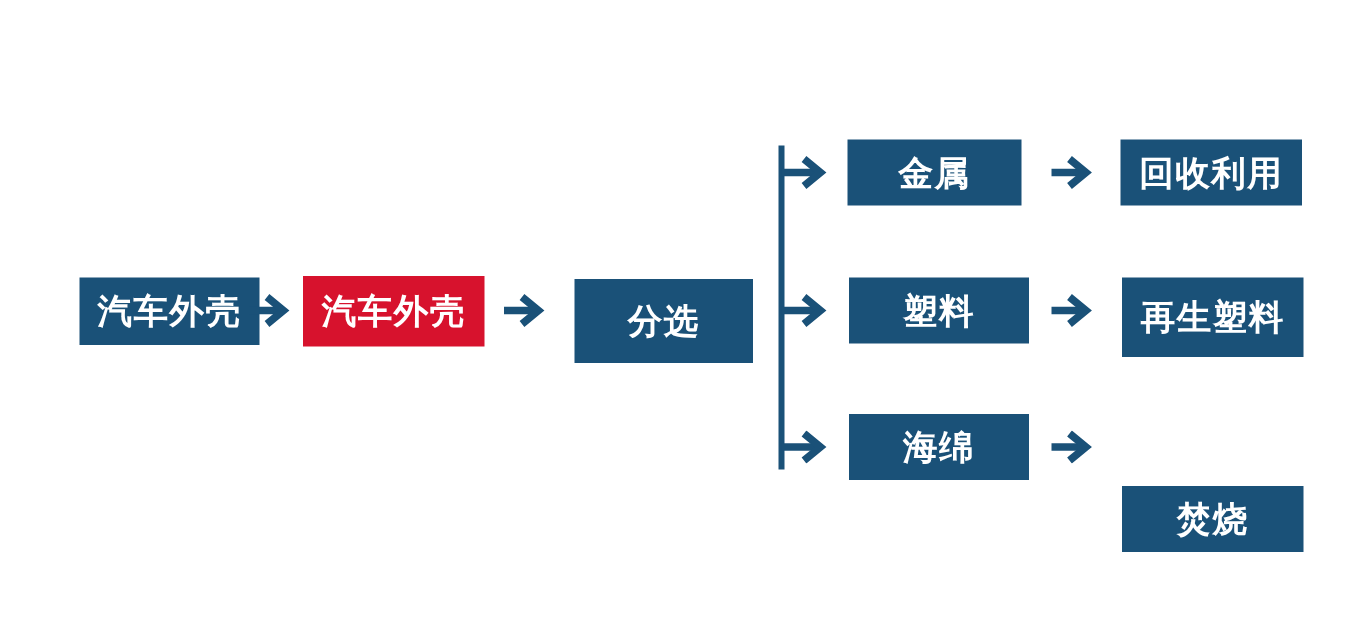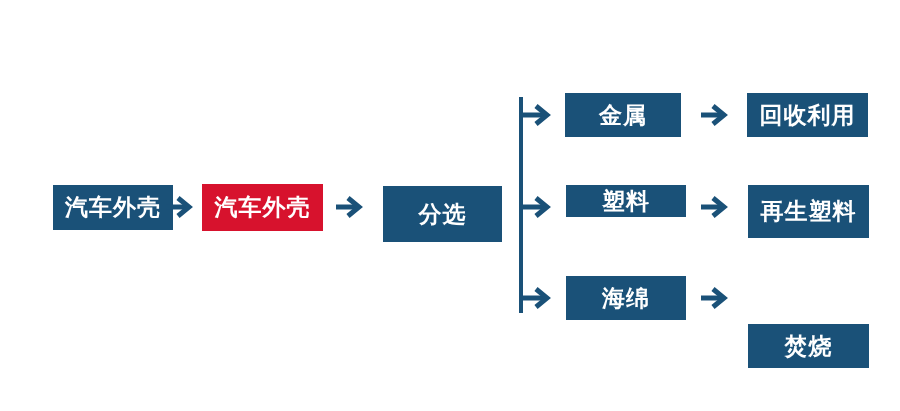--- a/index.html
+++ b/index.html
@@ -76,21 +76,21 @@
 
   <div class="node blue" style="left:565px; top:93px; width:116px; height:44px;">金属</div>
 
   <svg class="arrow" style="left:700px; top:104px;" width="30" height="22" viewBox="0 0 30 22">
     <path d="M1 11 H22" stroke="currentColor" stroke-width="5" fill="none"></path>
     <path d="M13 2 L24 11 L13 20" stroke="currentColor" stroke-width="5" fill="none"></path>
   </svg>
 
   <div class="node blue" style="left:747px; top:93px; width:121px; height:44px;">回收利用</div>
 
-  <div class="node blue" style="left:566px; top:185px; width:120px; height:32px;">塑料</div>
+  <div class="node blue" style="left:566px; top:185px; width:120px; height:44px;">塑料</div>
 
   <svg class="arrow" style="left:700px; top:196px;" width="30" height="22" viewBox="0 0 30 22">
     <path d="M1 11 H22" stroke="currentColor" stroke-width="5" fill="none"></path>
     <path d="M13 2 L24 11 L13 20" stroke="currentColor" stroke-width="5" fill="none"></path>
   </svg>
 
   <div class="node blue" style="left:748px; top:185px; width:121px; height:53px;">再生塑料</div>
 
   <div class="node blue" style="left:566px; top:276px; width:120px; height:44px;text-align:right;">海绵</div>
 

